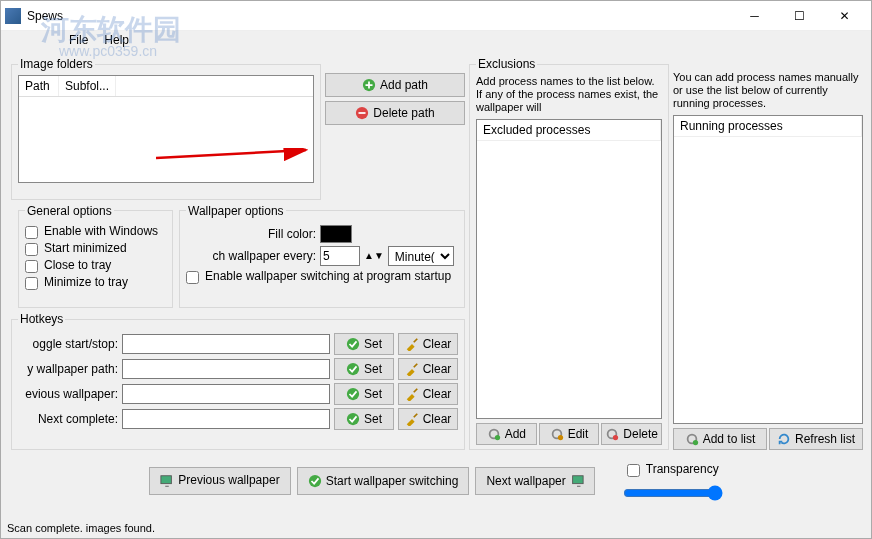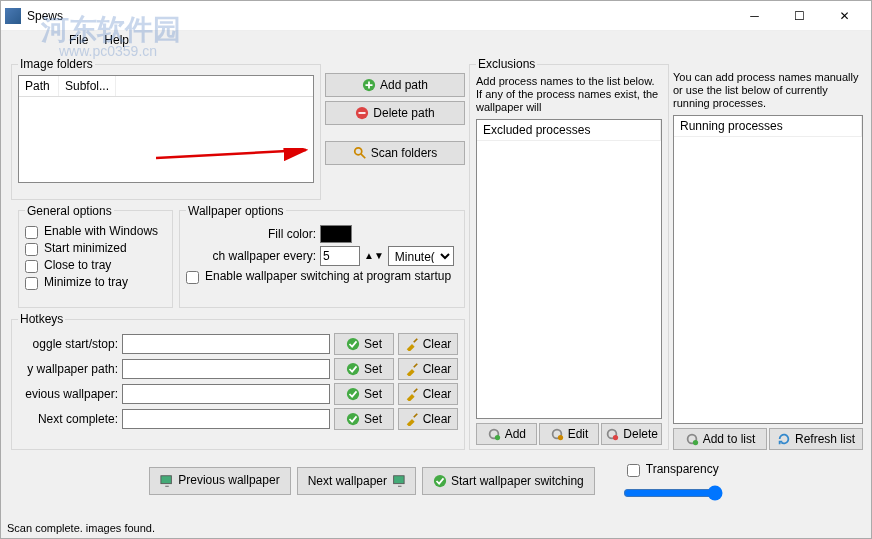--- a/index.html
+++ b/index.html
@@ -104,27 +104,20 @@
         <span>Add path</span>
       </div>
       <div class="btn">
         <svg viewBox="0 0 16 16">
             <circle cx="8" cy="8" r="7" fill="#d44"></circle>
             <path d="M4 8h8" stroke="#fff" stroke-width="2"></path>
           </svg>
         <span>Delete path</span>
       </div>
       <div class="spacer"></div>
-      <div class="btn">
-        <svg viewBox="0 0 16 16">
-            <circle cx="6" cy="6" r="4" fill="none" stroke="#cc8800" stroke-width="2"></circle>
-            <path d="M9 9l5 5" stroke="#cc8800" stroke-width="2"></path>
-          </svg>
-        <span>Scan folders</span>
-      </div>
     </div>
 
     <div class="row2wrap">
       <fieldset class="genopts">
         <legend>General options</legend>
         <div class="chkrow">
             <input type="checkbox" style="">
             <span>Enable with Windows</span>
           </div>
         <div class="chkrow">
@@ -293,33 +286,33 @@
 
     <div class="bottombar">
       <div class="btn">
         <svg viewBox="0 0 16 16">
             <rect x="1" y="2" width="12" height="9" fill="#4a7" stroke="#555"></rect>
             <path d="M6 14h4" stroke="#555"></path>
           </svg>
         <span style="text-align:center;line-height:1.1">Previous wallpaper</span>
       </div>
       <div class="btn">
+        <svg viewBox="0 0 16 16">
+            <circle cx="8" cy="8" r="7" fill="#4a4"></circle>
+            <path d="M4 8l3 3 5-6" stroke="#fff" stroke-width="2" fill="none"></path>
+          </svg>
+        <span>Start wallpaper switching</span>
+      </div>
+      <div class="btn">
         <span>Next wallpaper</span>
         <svg viewBox="0 0 16 16">
             <rect x="3" y="2" width="12" height="9" fill="#4a7" stroke="#555"></rect>
             <path d="M8 14h4" stroke="#555"></path>
           </svg>
       </div>
-      <div class="btn">
-        <svg viewBox="0 0 16 16">
-            <circle cx="8" cy="8" r="7" fill="#4a4"></circle>
-            <path d="M4 8l3 3 5-6" stroke="#fff" stroke-width="2" fill="none"></path>
-          </svg>
-        <span>Start wallpaper switching</span>
-      </div>
       <div class="transparency">
         <div class="chkrow">
             <input type="checkbox" style="">
             <span>Transparency</span>
           </div>
         <input type="range" class="slider" min="0" max="100" value="100" style="">
       </div>
     </div>
   </div>
 

